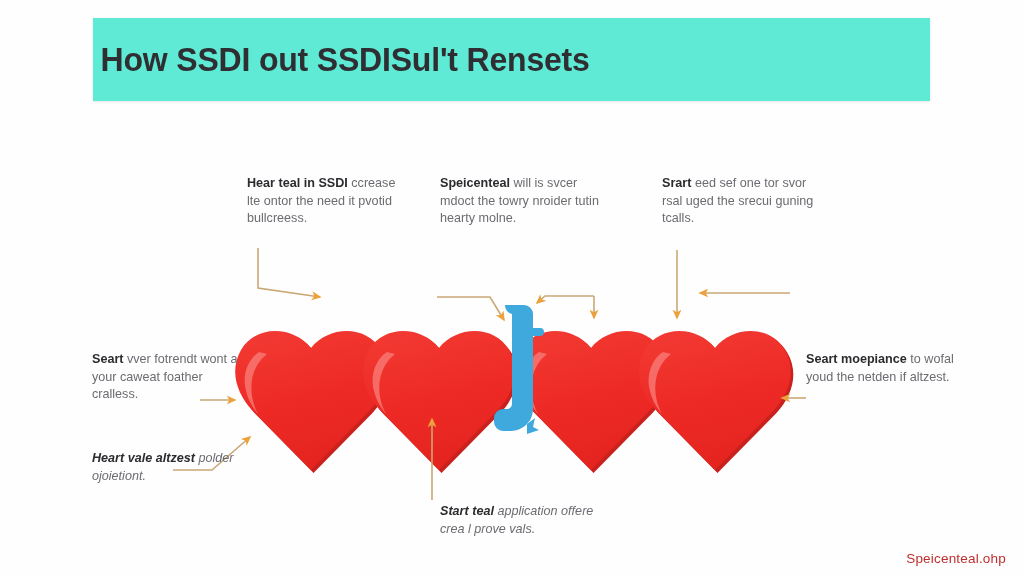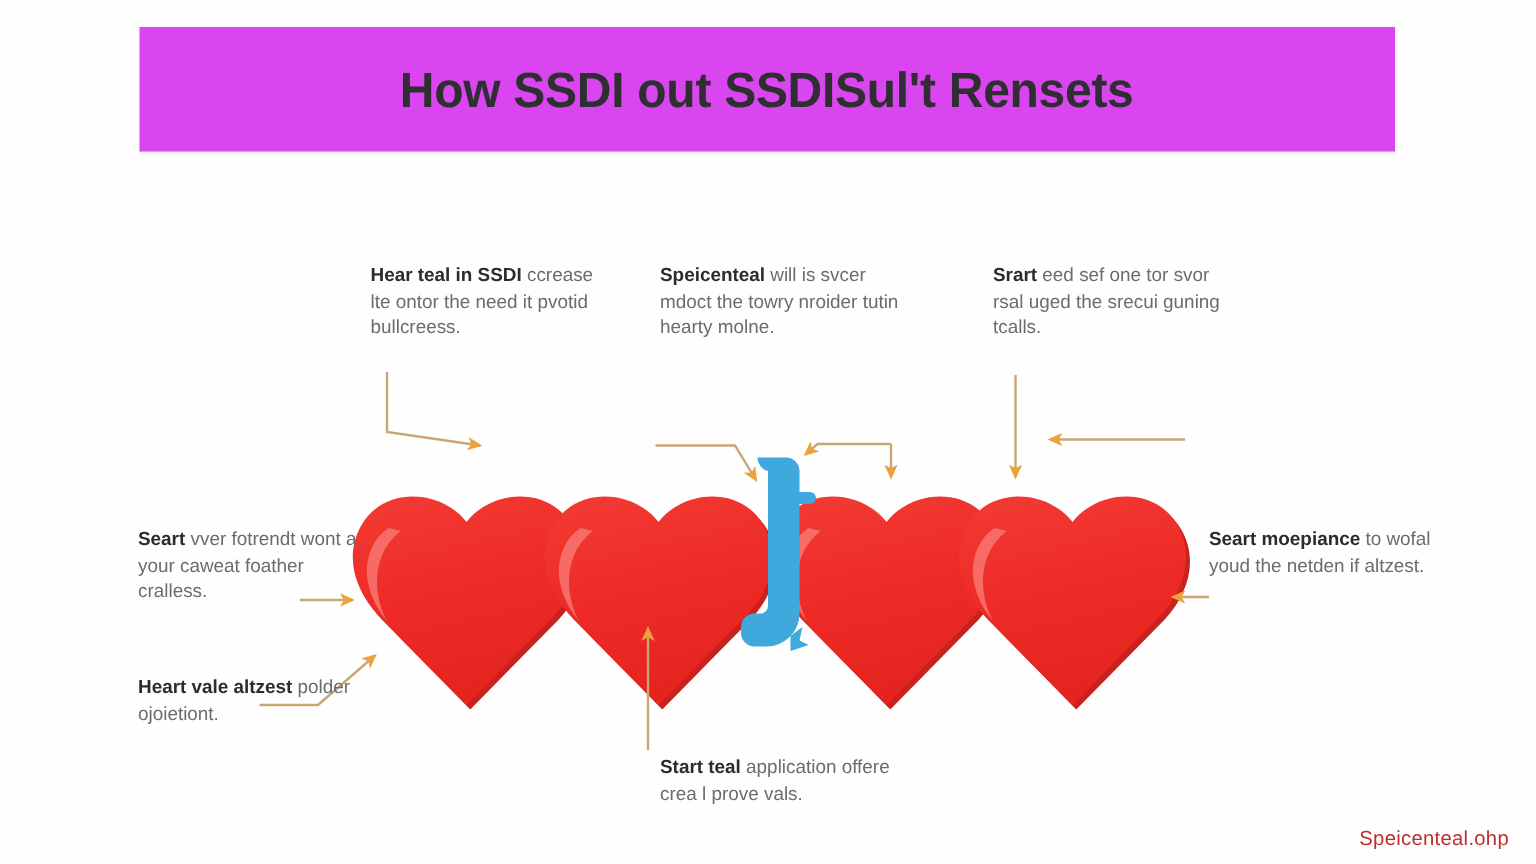--- a/index.html
+++ b/index.html
@@ -25,25 +25,24 @@
     background: #fefefe;
   }
 
   
   .banner {
     position: absolute;
     left: 93px;
     top: 18px;
     width: 837px;
     height: 83px;
-    background: #d946ef;
+    background: #5eead4;
     box-shadow: 0 1px 3px rgba(0,0,0,0.10);
     display: flex;
     align-items: center;
-    justify-content: center;
   }
   .banner-title {
     font-family: "Liberation Sans", sans-serif;
     font-weight: bold;
     font-size: 33px;
     letter-spacing: -0.2px;
     color: #2f2f33;
     text-align: center;
     white-space: nowrap;
     transform: scaleX(0.97);
@@ -60,21 +59,21 @@
   .callout .lead {
     font-weight: bold;
     color: #2c2c30;
     text-align: right;
   }
   .callout .rest {
     color: #6b6b71;
   }
   .callout.w-narrow { width: 152px; }
   .callout.w-mid    { width: 170px; }
-  .callout.w-wide   { width: 180px; }
+  .callout.w-wide   { width: 180px; font-style: italic; }
 
   
   #callout-top-left    { left: 247px; top: 175px; }
   #callout-top-center  { left: 440px; top: 175px; }
   #callout-top-right   { left: 662px; top: 175px; }
   #callout-mid-left    { left: 92px;  top: 351px; }
   #callout-low-left    { left: 92px;  top: 450px; }
   #callout-mid-right   { left: 806px; top: 351px; }
   #callout-bottom      { left: 440px; top: 503px; }
 

